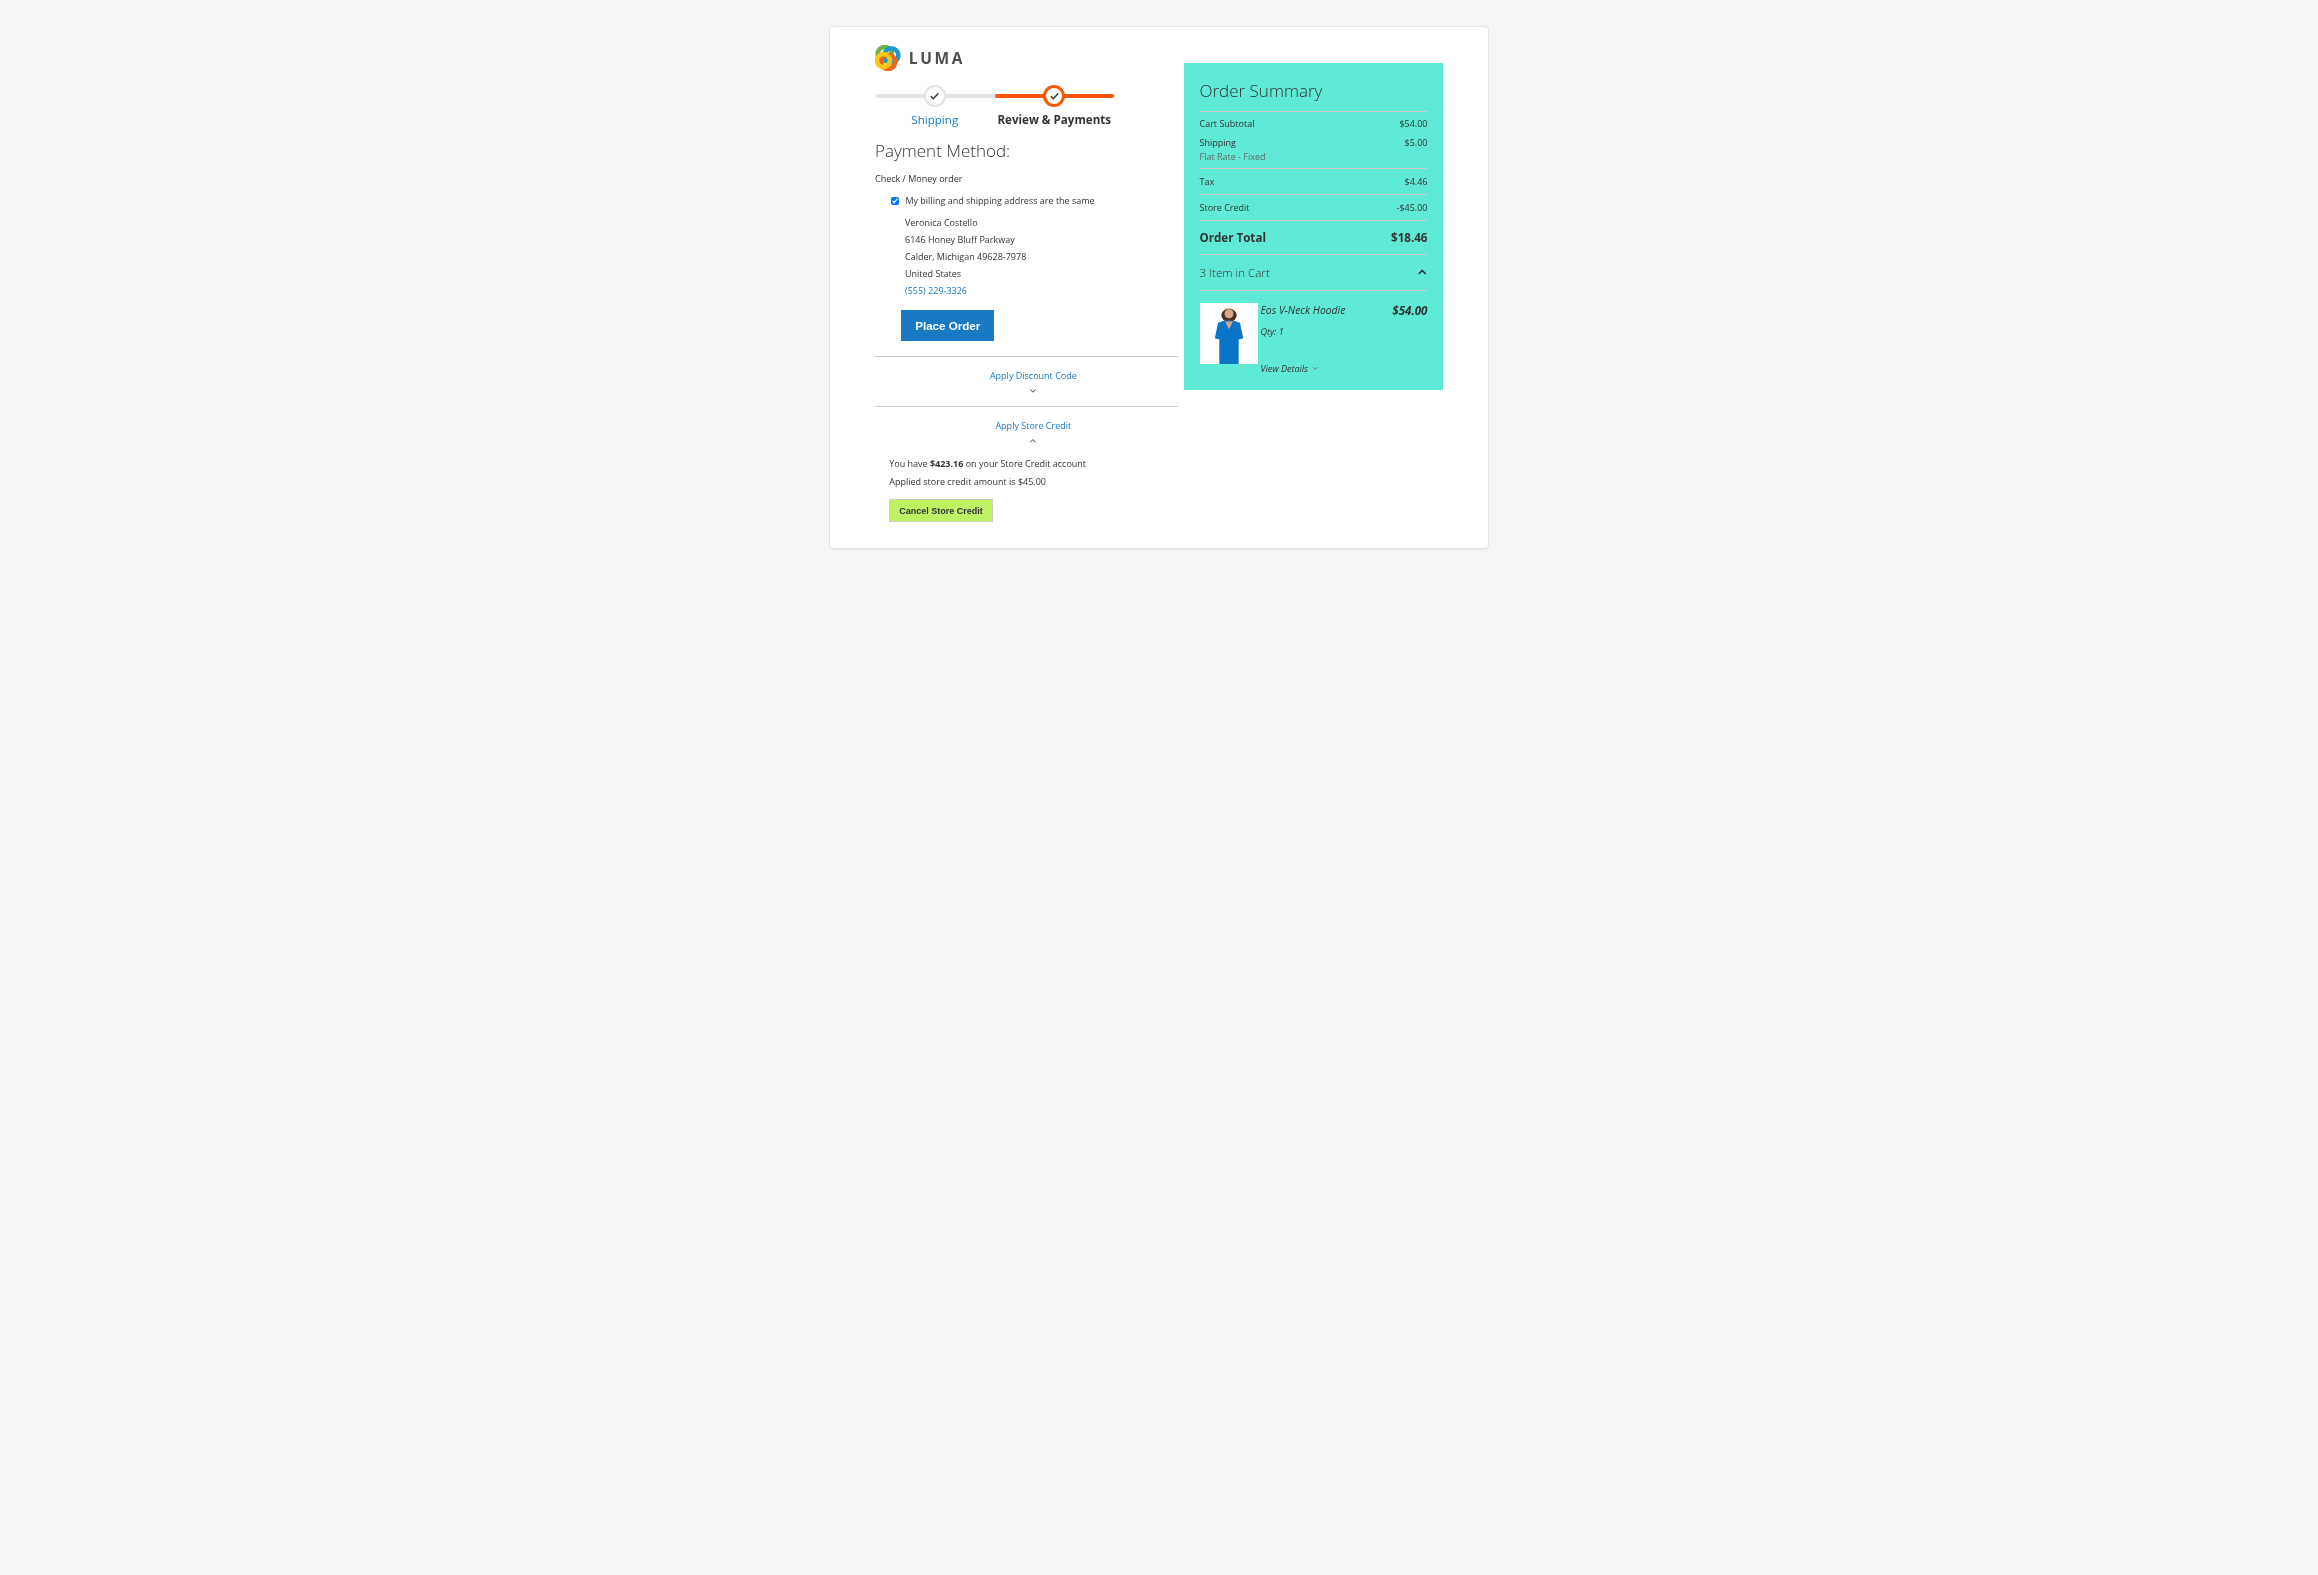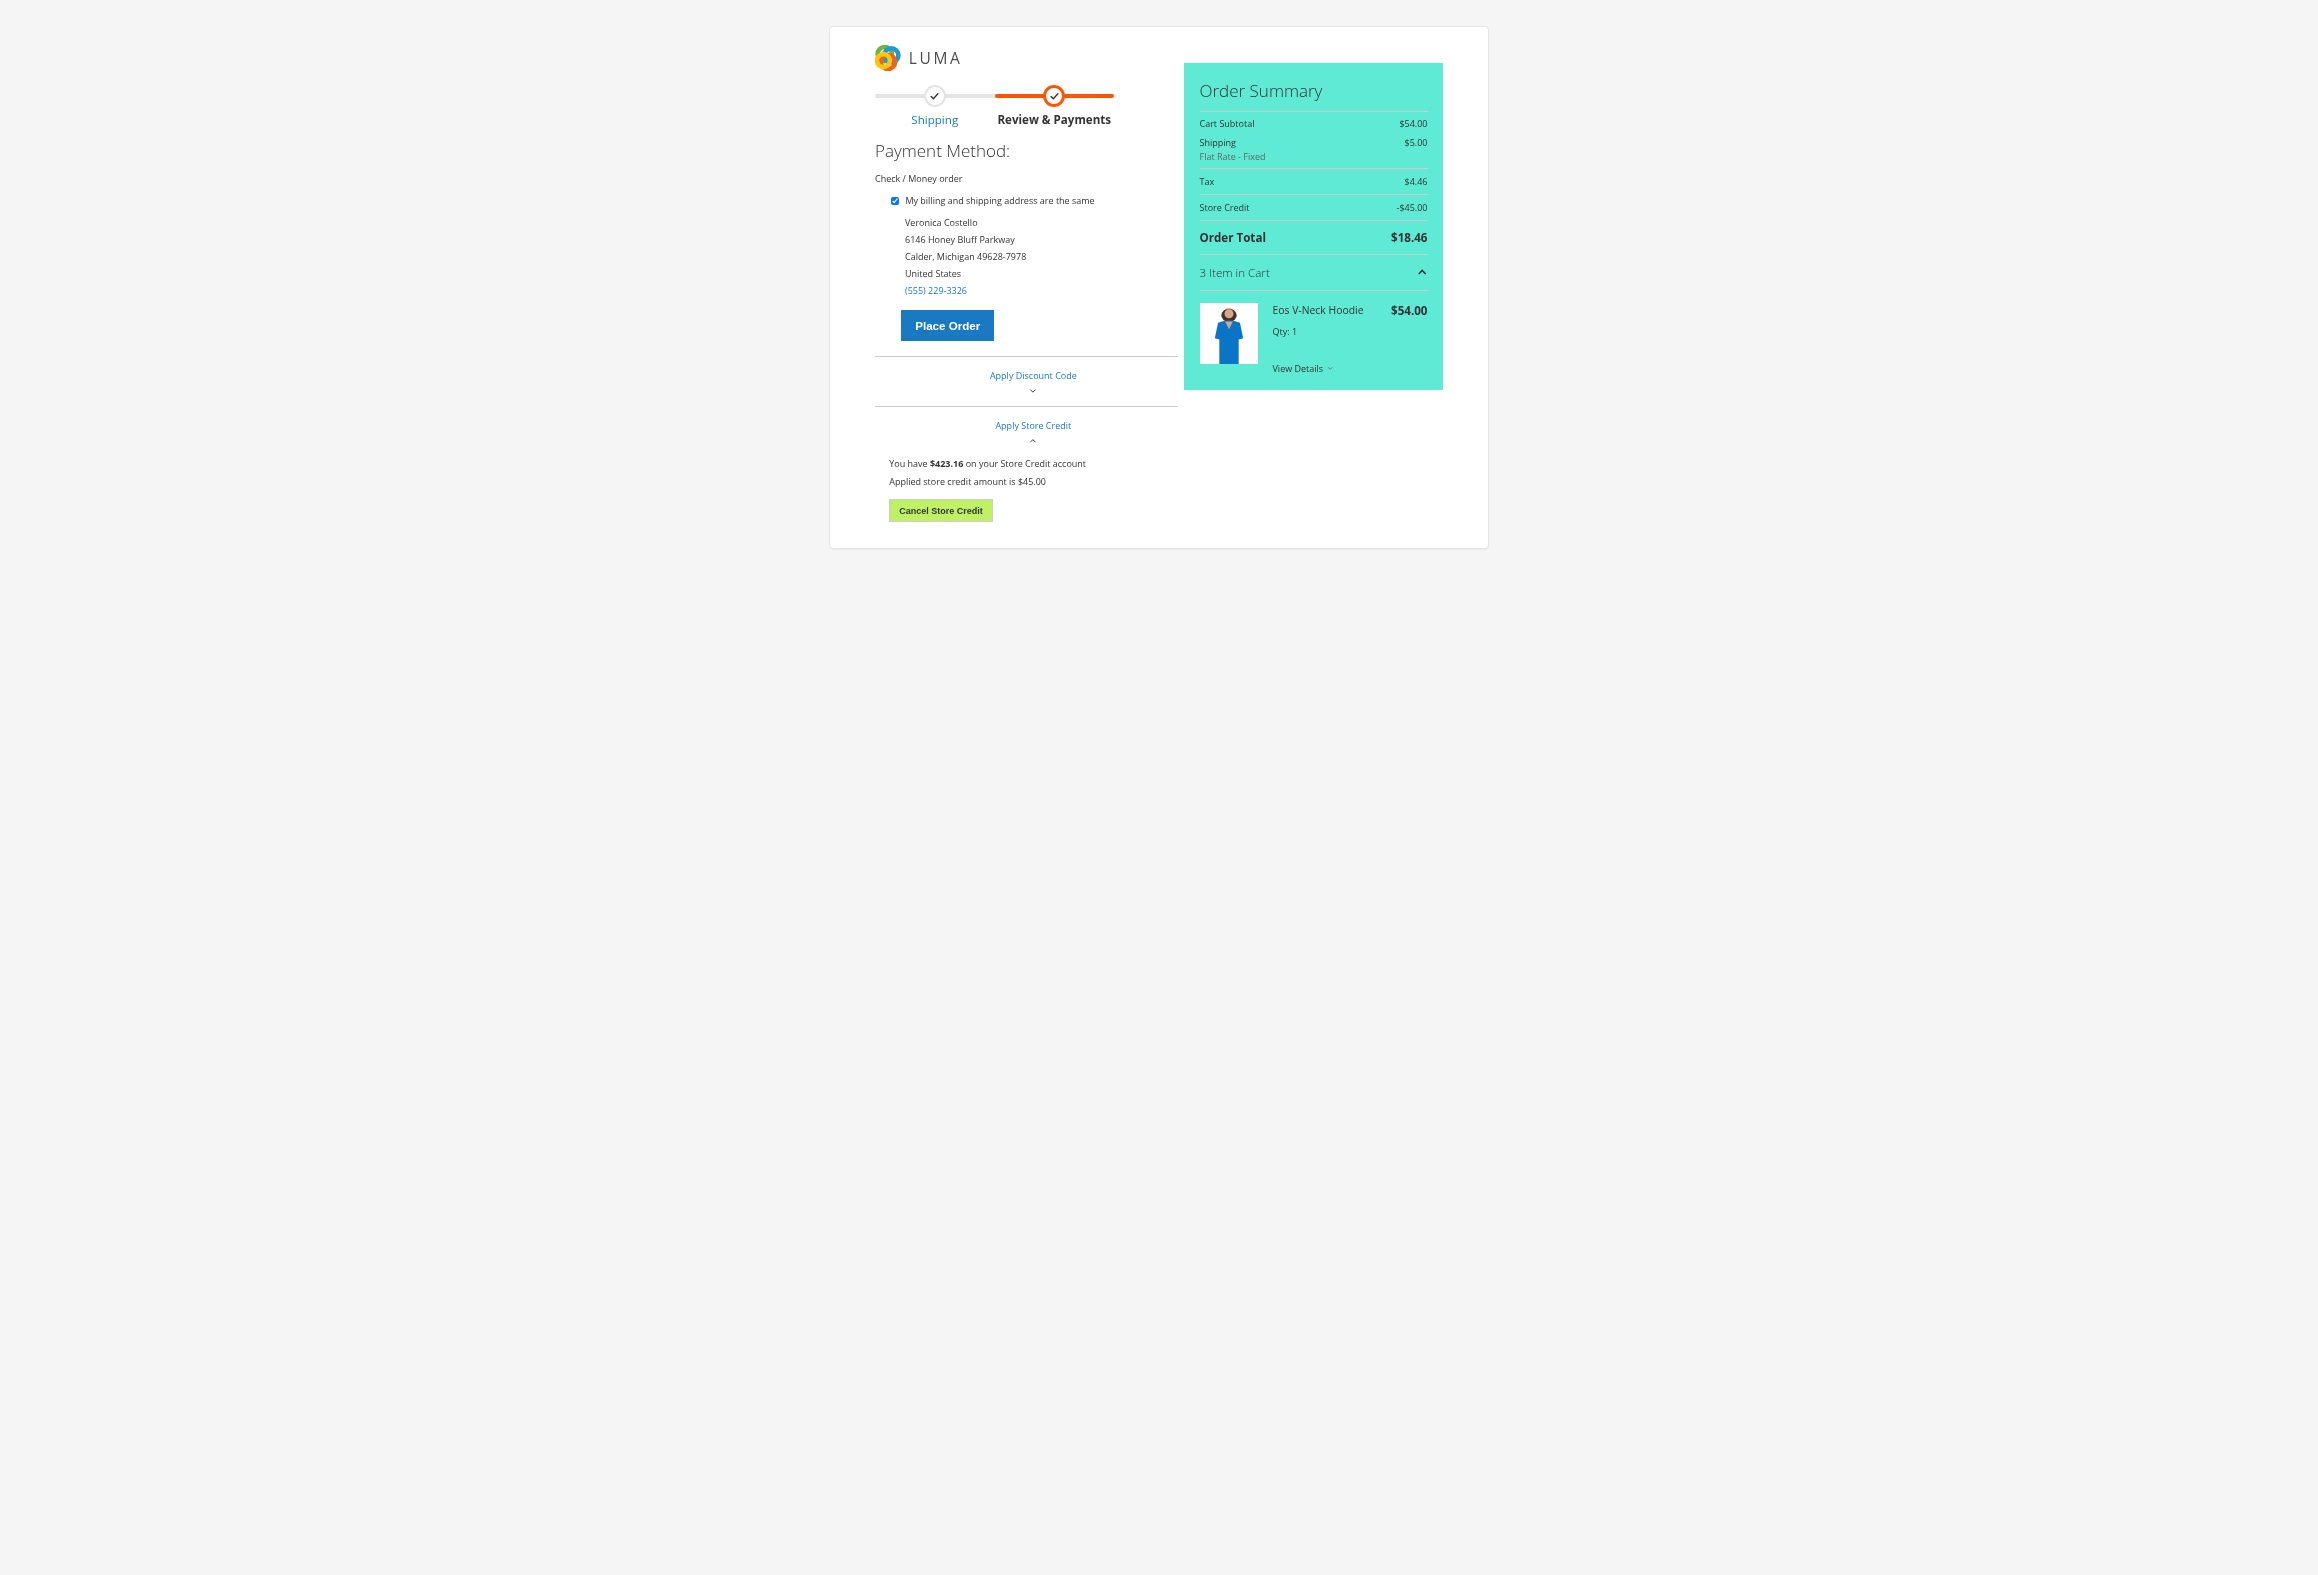--- a/index.html
+++ b/index.html
@@ -20,21 +20,21 @@
     padding: 18px 45px 26px 45px;
     display: flex;
     gap: 6.5px;
     align-items: flex-start;
   }
   .main-col { flex: 1 1 auto; }
   .side-col { flex: 0 0 259px; background: #5eead4; padding: 15.5px; margin-top: 18px; }
 
   
   .logo { display: flex; align-items: center; gap: 7.8px; margin-bottom: 14.2px; }
-  .logo-text { font-size: 15.5px; letter-spacing: 2.6px; color: #4d4d4d; font-weight: 400; }
+  .logo-text { font-size: 15.5px; letter-spacing: 2.6px; color: #4d4d4d; font-weight: 700; }
 
   
   .progress { position: relative; width: 239px; height: 22px; margin-bottom: 5.2px; }
   .track { position: absolute; top: 9px; left: 0; right: 0; height: 3.9px; background: #e4e4e4; border-radius: 1.9px; }
   .track-active { position: absolute; top: 9px; left: 50%; right: 0; height: 3.9px; background: #ff5501; border-radius: 1.9px; }
   .step-circle {
     position: absolute; top: 0; width: 22px; height: 22px; border-radius: 50%; background: #fff;
     display: flex; align-items: center; justify-content: center;
   }
   .step-circle.done { left: calc(25% - 11px); border: 2.6px solid #e4e4e4; }
@@ -76,21 +76,21 @@
 
   
   .side-title { font-size: 17px; font-weight: 300; color: #333; margin-bottom: 9px; }
   .sum-line { display: flex; justify-content: space-between; border-top: 0.6px solid #cccccc; padding: 5.8px 0; font-size: 9px; color: #333; }
   .sum-line.first { border-top: 0.6px solid #cccccc; }
   .sum-sub { font-size: 9px; color: #666; margin-top: 0.6px; }
   .sum-total { display: flex; justify-content: space-between; border-top: 0.6px solid #cccccc; padding: 9px 0; font-size: 11.6px; color: #333; font-weight: 700; }
   .cart-head { border-top: 0.6px solid #cccccc; display: flex; justify-content: space-between; align-items: center; padding: 10.4px 0; cursor: pointer; }
   .cart-head span { font-size: 11.6px; color: #333; font-weight: 300; }
   .cart-items { border-top: 0.6px solid #cccccc; padding-top: 11.6px; }
-  .cart-item { display: flex; gap: 15px; align-items: flex-start; }
+  .cart-item { display: flex; gap: 3px; align-items: flex-start; font-style: italic; }
   .thumb { width: 58px; height: 61px; background: #fff; position: relative; overflow: hidden; }
   .cart-item-info { flex: 1; display: flex; gap: 11.6px; align-items: flex-start; }
   .cart-item-meta { flex: 1; }
   .cart-item-name { font-size: 10.4px; color: #333; margin-bottom: 7.8px; }
   .cart-item-qty { font-size: 9px; color: #333; margin-bottom: 7.8px; }
   .view-details { color: #333; font-size: 9px; display: flex; align-items: center; gap: 3.9px; cursor: pointer; margin-top: 24px; }
   .cart-price { font-size: 11.6px; font-weight: 700; color: #333; }
 
   
   .prod {

